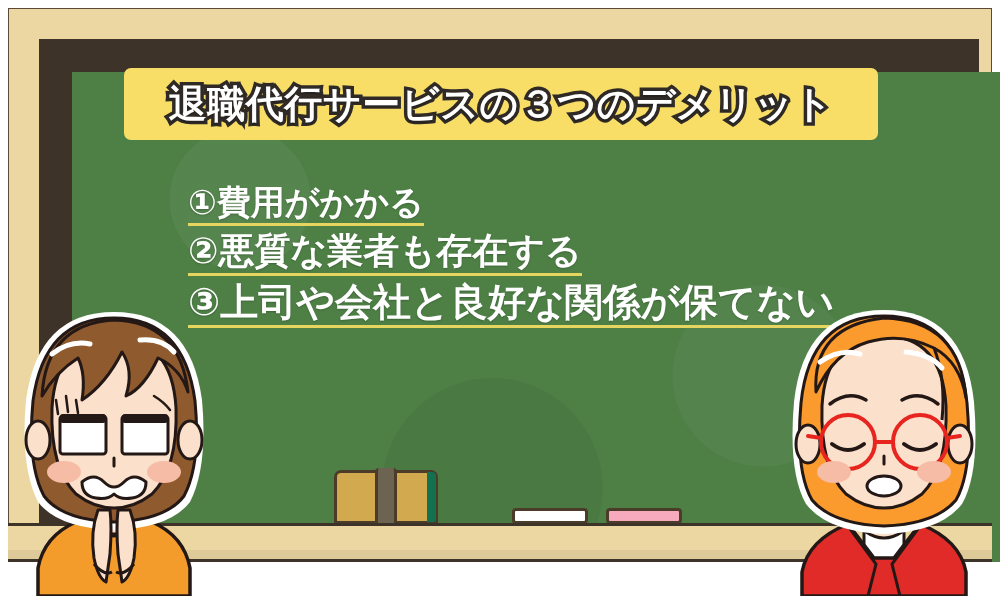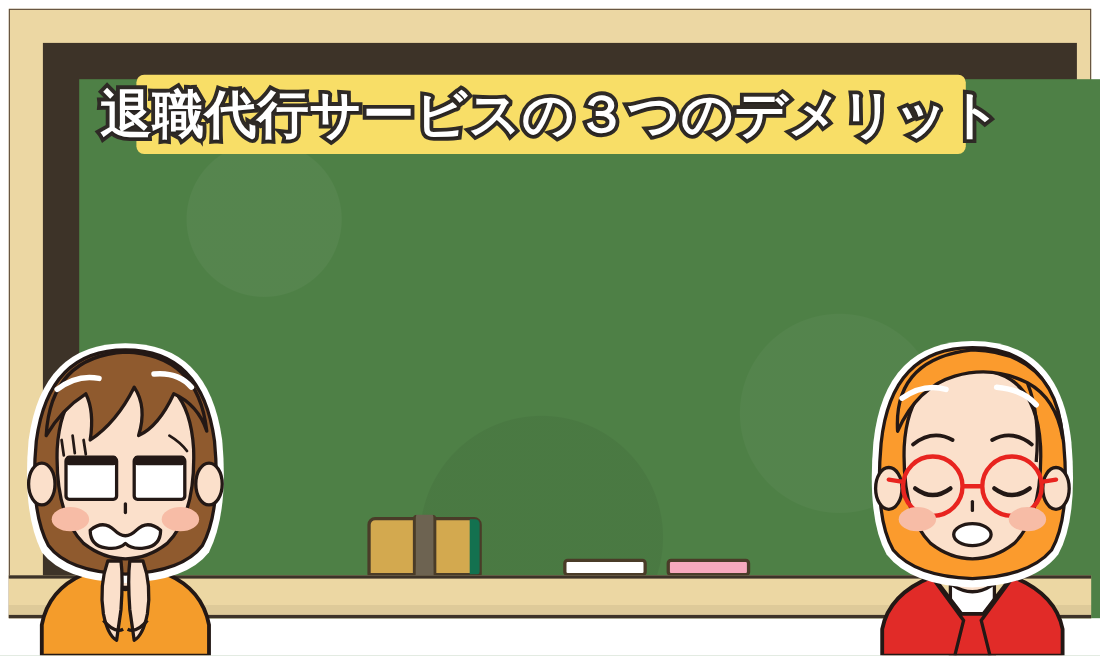--- a/index.html
+++ b/index.html
@@ -56,21 +56,21 @@
   }
 
   
   .title-plate{
     position:absolute;left:124px;top:68px;width:754px;height:72px;
     background:#f8de67;
     border-radius:7px;
     display:flex;align-items:center;justify-content:center;
   }
   .title-text{
-    font-size:47px;font-weight:bold;line-height:1;
+    font-size:38px;font-weight:bold;line-height:1;
     color:#ffffff;
     letter-spacing:.5px;
     white-space:nowrap;
     -webkit-text-stroke:7px #2f2a26;
     paint-order:stroke fill;
     text-shadow:0 2px 0 rgba(0,0,0,.18);
   }
 
   
   .list{
@@ -135,20 +135,31 @@
   <div class="board-frame">
     <div class="board-inner-edge">
       <div class="board"></div>
     </div>
   </div>
 
   <div class="title-plate">
     <span class="title-text">退職代行サービスの３つのデメリット</span>
   </div>
 
+  <div class="list">
+    <div class="list-line l1">
+      <span class="txt">①費用がかかる</span>
+    </div>
+    <div class="list-line l2">
+      <span class="txt">②悪質な業者も存在する</span>
+    </div>
+    <div class="list-line l3">
+      <span class="txt">③上司や会社と良好な関係が保てない</span>
+    </div>
+  </div>
 
   <div class="eraser">
     <div class="body"></div>
     <div class="felt"></div>
     <div class="spine"></div>
   </div>
 
   <div class="chalk chalk-white"></div>
   <div class="chalk chalk-pink"></div>
 

